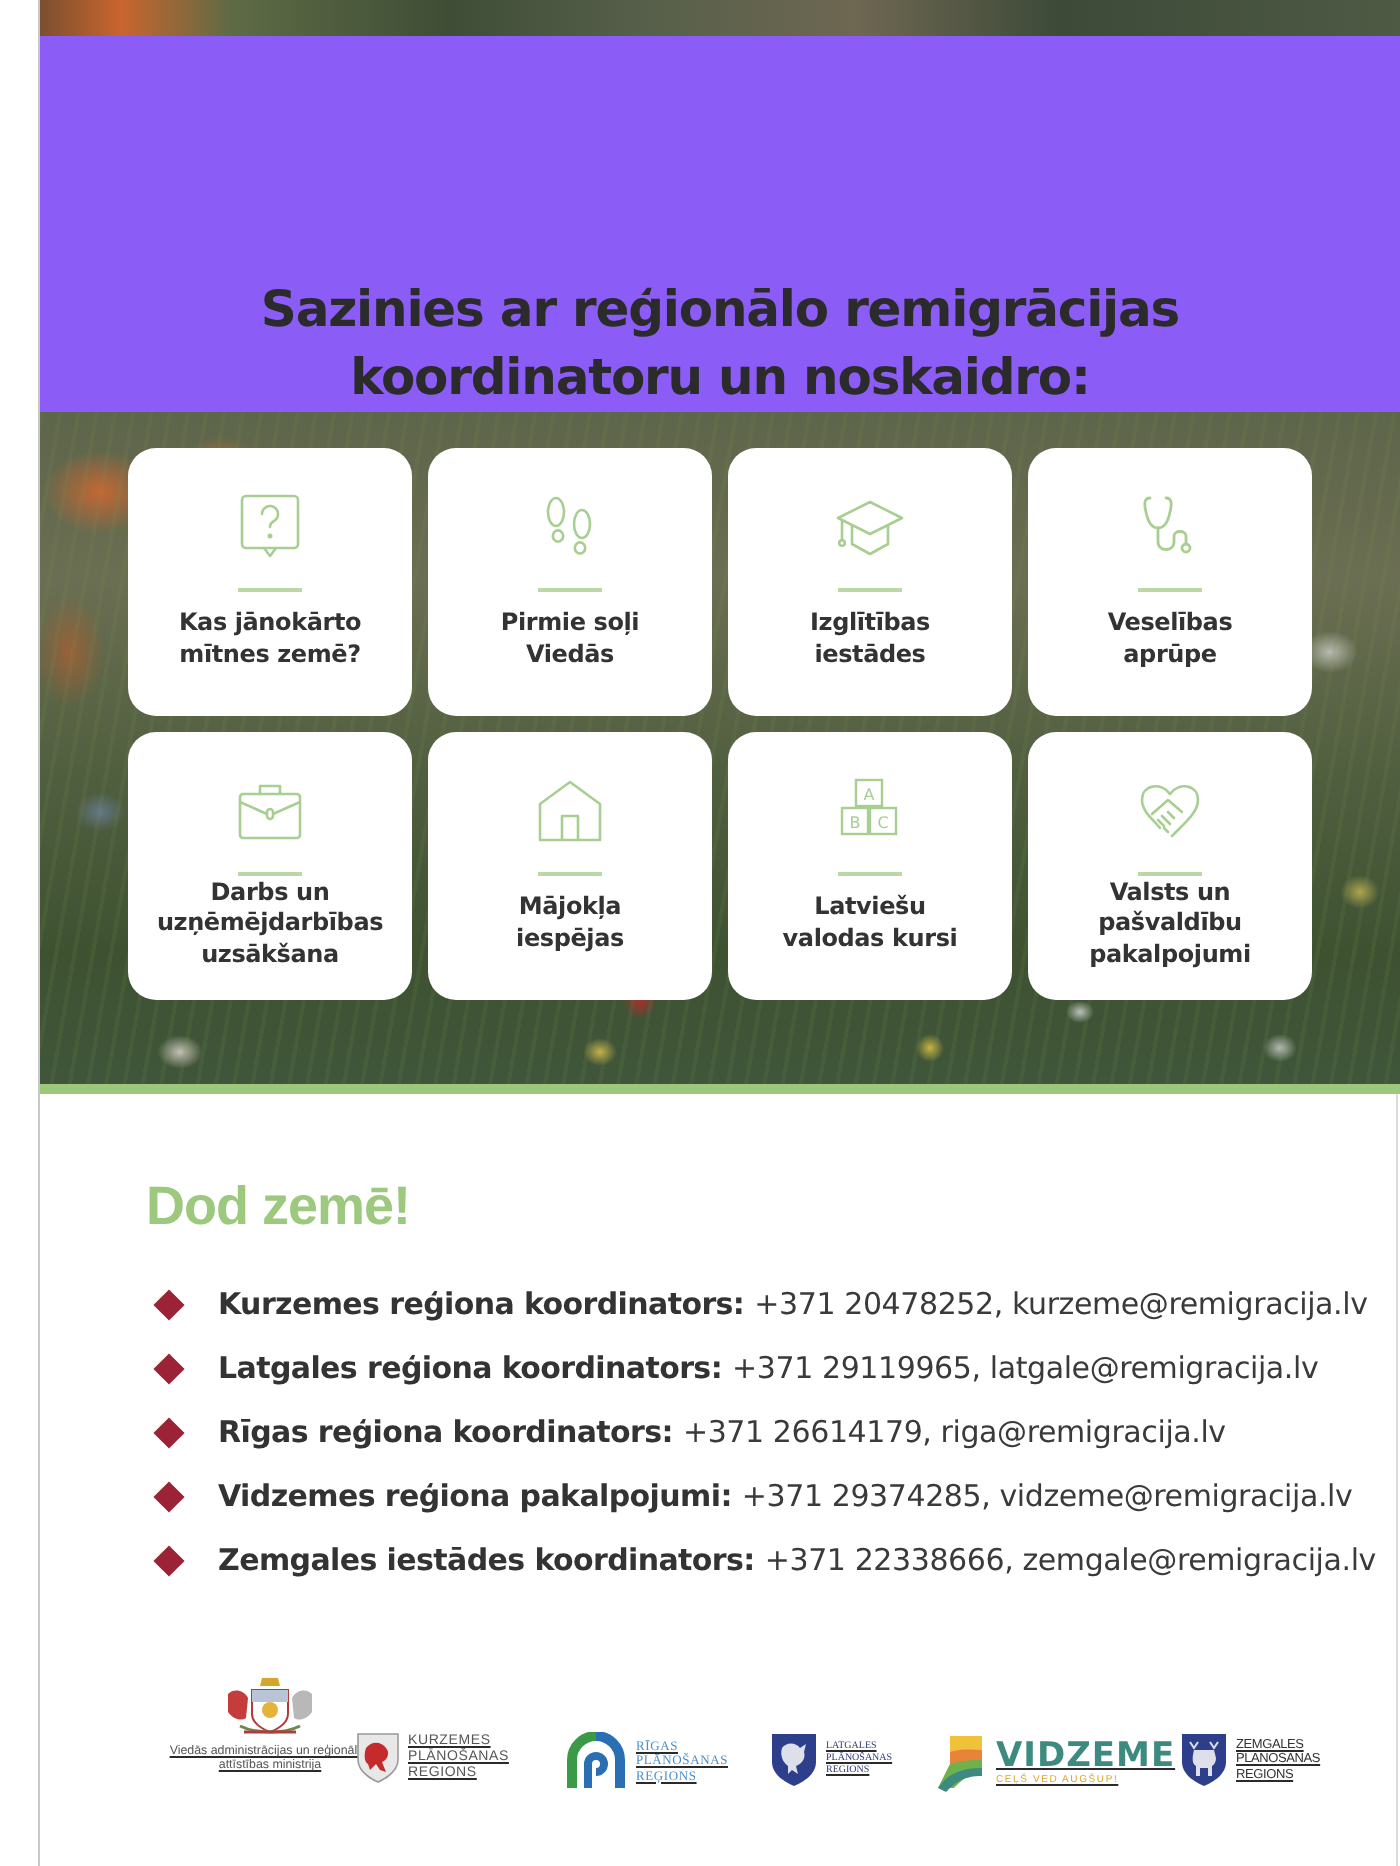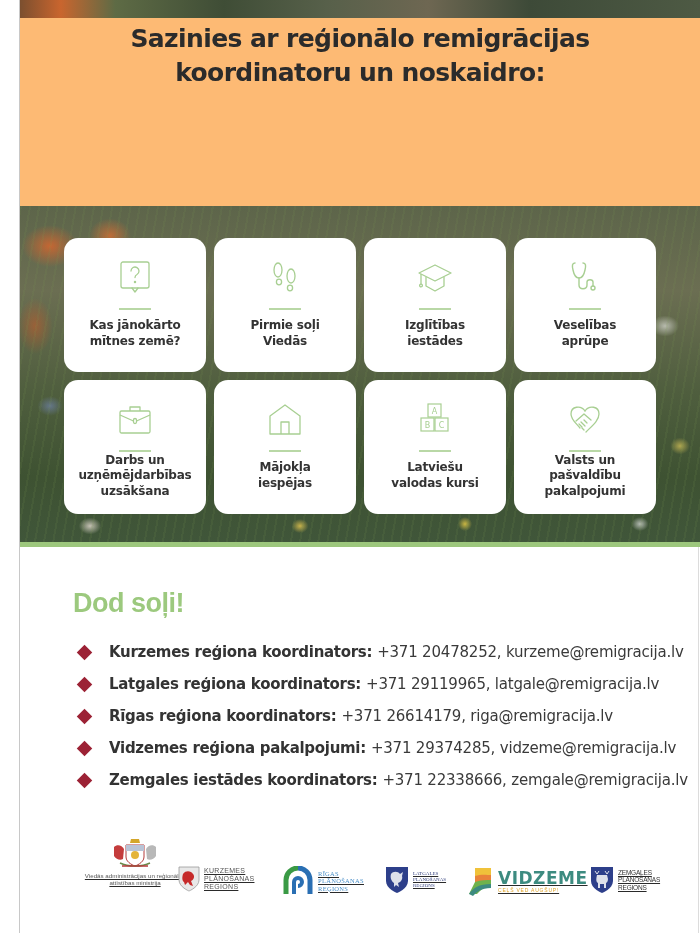--- a/index.html
+++ b/index.html
@@ -13,22 +13,22 @@
     position: absolute; right: 1px; top: 0; width: 1px; height: 933px; background: #dcdcdc;
   }
 
   
   .meadow-top {
     position: absolute; left: 20px; top: 0; width: 680px; height: 18px;
     background: linear-gradient(90deg, #7b4f2f 0%, #c9652e 6%, #5e6b45 14%, #3f4d36 30%, #57604a 45%, #6e6752 60%, #3d4a38 75%, #4e5a44 100%);
   }
 
   .title-area {
-    position: absolute; left: 20px; top: 18px; width: 680px; height: 188px; background: #fdba74;
-    display: flex; align-items: flex-start; justify-content: center; text-align: center;
+    position: absolute; left: 20px; top: 18px; width: 680px; height: 188px; background: #8b5cf6;
+    display: flex; align-items: flex-end; justify-content: center; text-align: center;
   }
   .title {
     font-family: "DejaVu Sans", sans-serif; font-weight: bold; font-size: 25px; line-height: 34px;
     color: #2b2b2b; letter-spacing: -0.6px;
     margin-top: 4px;
   }
 
   
   .meadow {
     position: absolute; left: 20px; top: 206px; width: 680px; height: 338px; overflow: hidden;
@@ -50,21 +50,21 @@
   .meadow::after {
     content: ""; position: absolute; inset: 0;
     background: repeating-linear-gradient(100deg, rgba(120,150,80,0.12) 0px, rgba(120,150,80,0.12) 2px, transparent 2px, transparent 9px);
   }
 
   .green-rule {
     position: absolute; left: 20px; top: 542px; width: 680px; height: 5px; background: #9dc77d;
   }
 
   .cards {
-    position: absolute; left: 64px; top: 238px; width: 592px;
+    position: absolute; left: 64px; top: 224px; width: 592px;
     display: grid; grid-template-columns: repeat(4, 142px); grid-template-rows: 134px 134px;
     column-gap: 8px; row-gap: 8px; z-index: 2;
   }
   .card {
     background: #ffffff; border-radius: 14px;
     display: flex; flex-direction: column; align-items: center;
     padding-top: 22px; text-align: center;
   }
   .card-icon { width: 36px; height: 36px; display: flex; align-items: center; justify-content: center; }
   .card-icon svg { width: 36px; height: 36px; }
@@ -254,21 +254,21 @@
     <div class="card-label-wrap">
         <span class="card-label">Valsts un
 pašvaldību
 pakalpojumi</span>
       </div>
   </div>
 </div>
 
 <div class="green-rule"></div>
 
-<h2 class="section-heading">Dod soļi!</h2>
+<h2 class="section-heading">Dod zemē!</h2>
 
 <ul class="contacts">
   <li class="contact">
     <span class="bullet"></span>
     <span class="contact-name">Kurzemes reģiona koordinators:</span>
     <span class="contact-info">+371 20478252, kurzeme@remigracija.lv</span>
   </li>
   <li class="contact">
     <span class="bullet"></span>
     <span class="contact-name">Latgales reģiona koordinators:</span>

